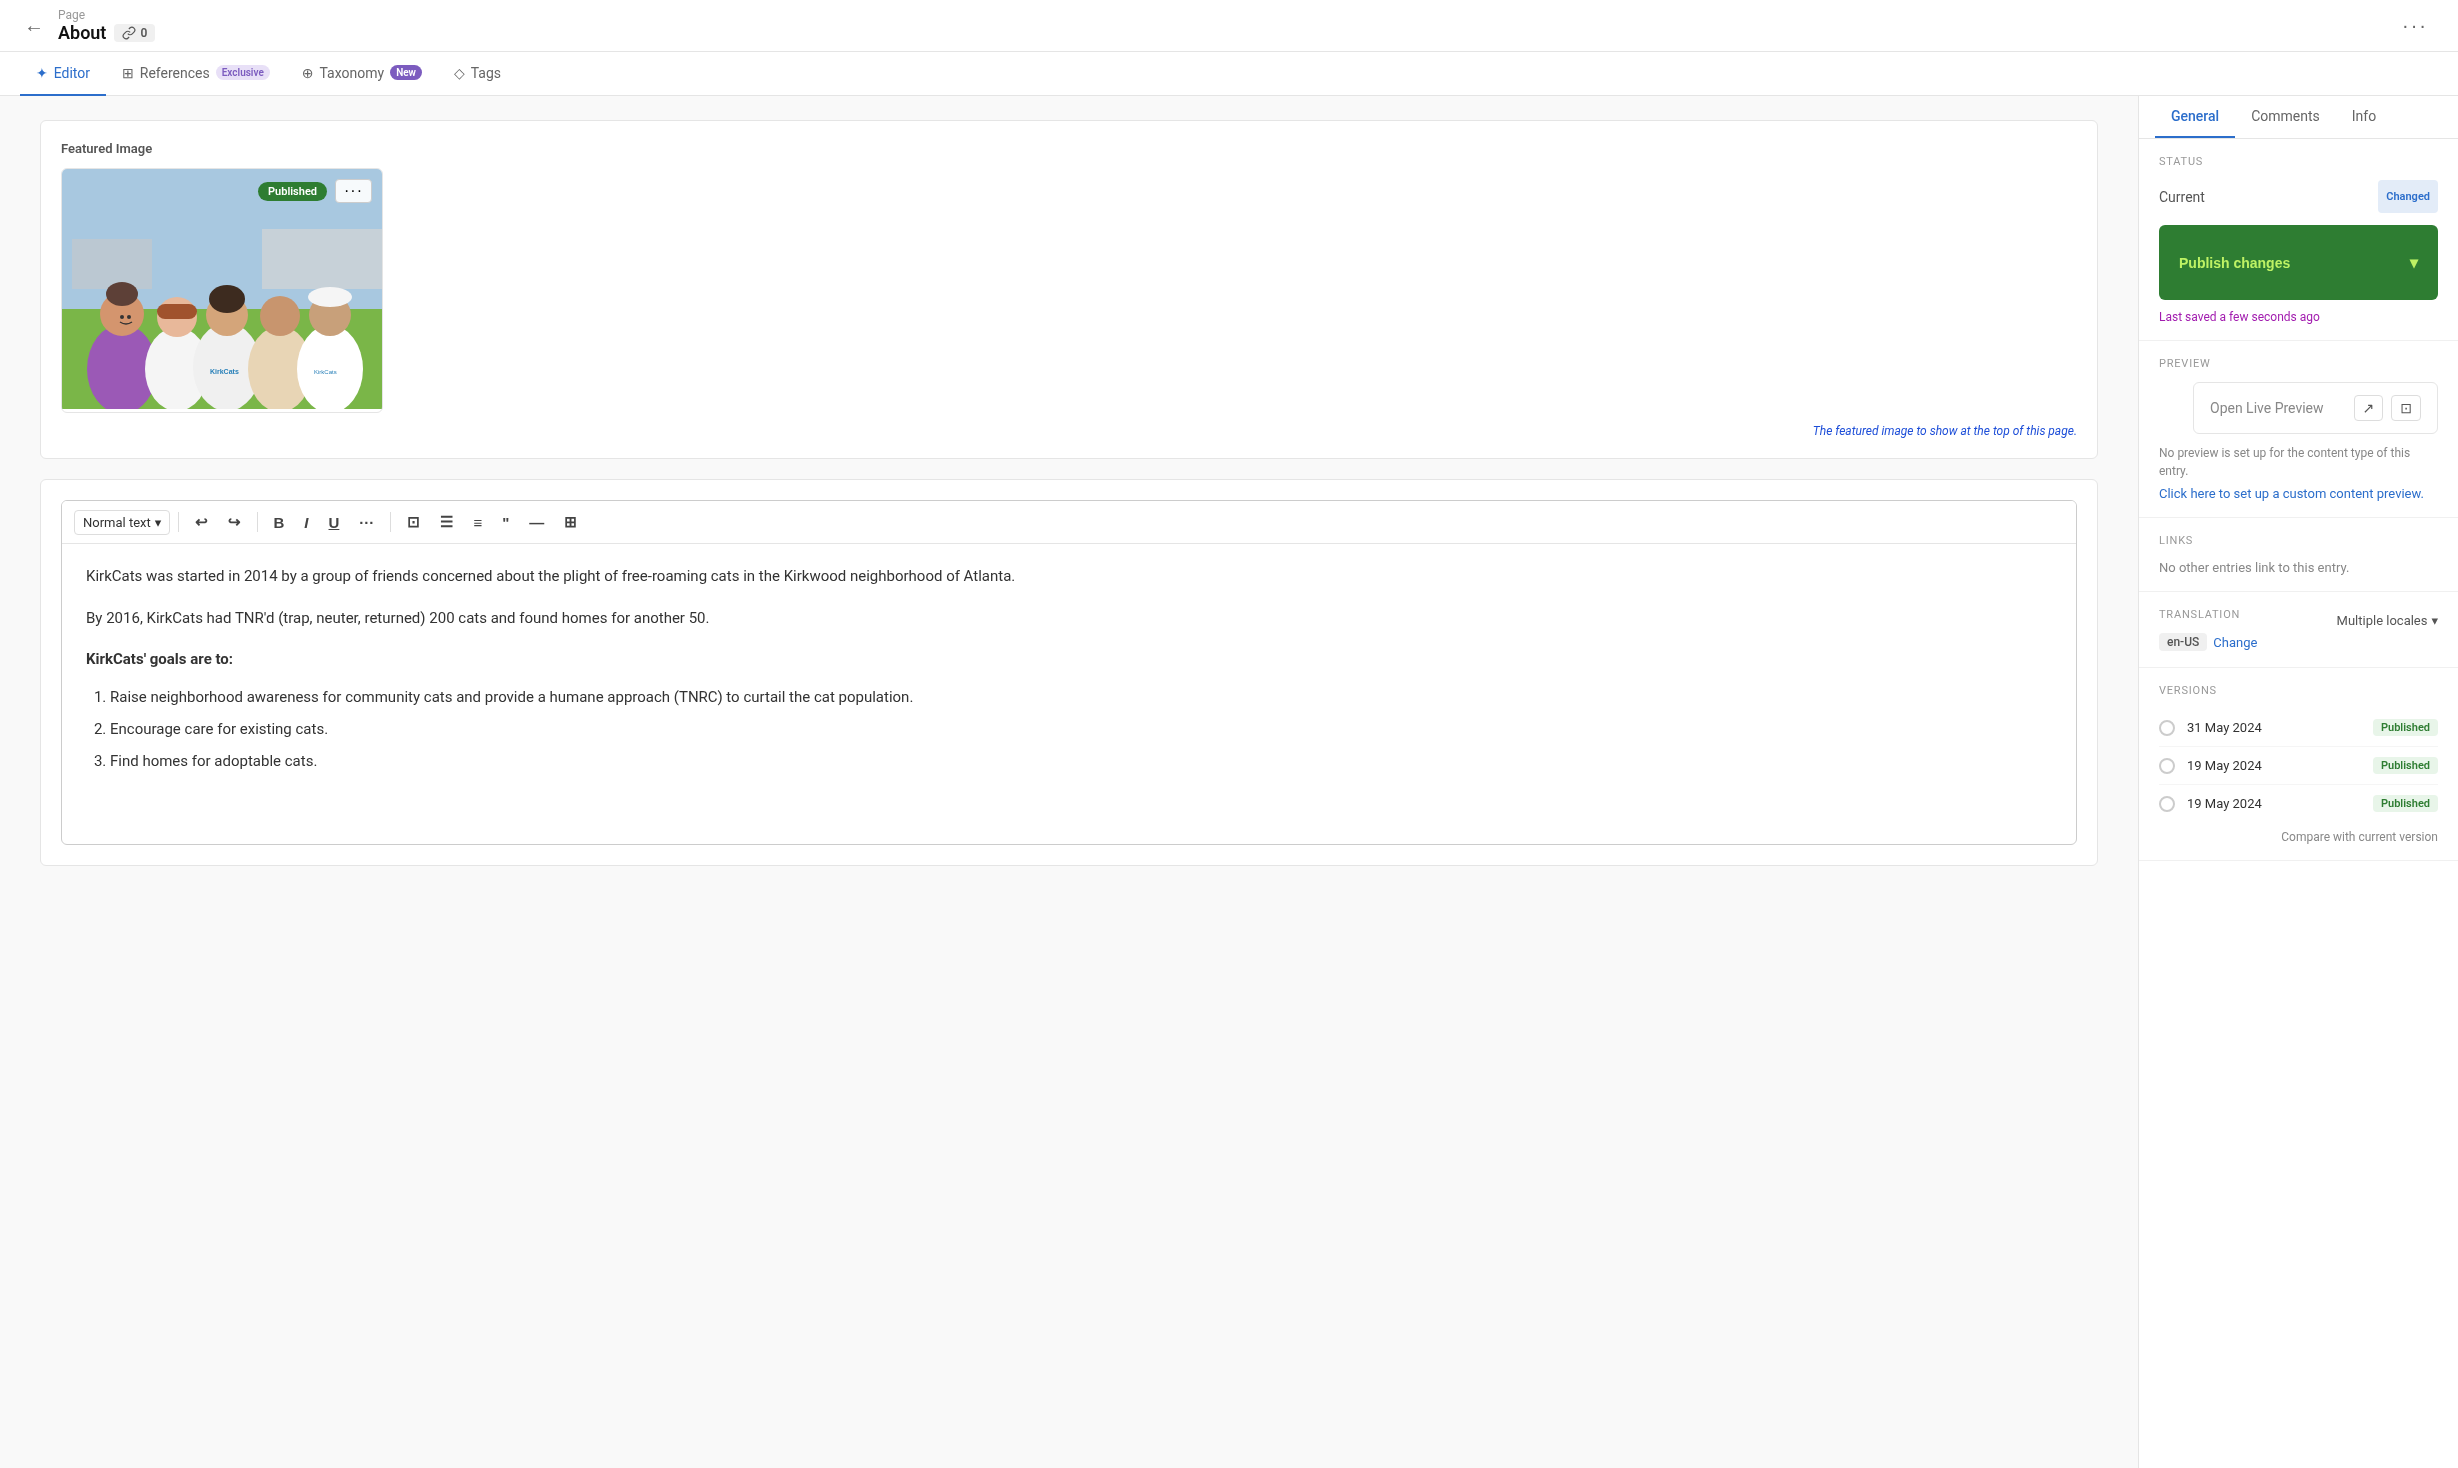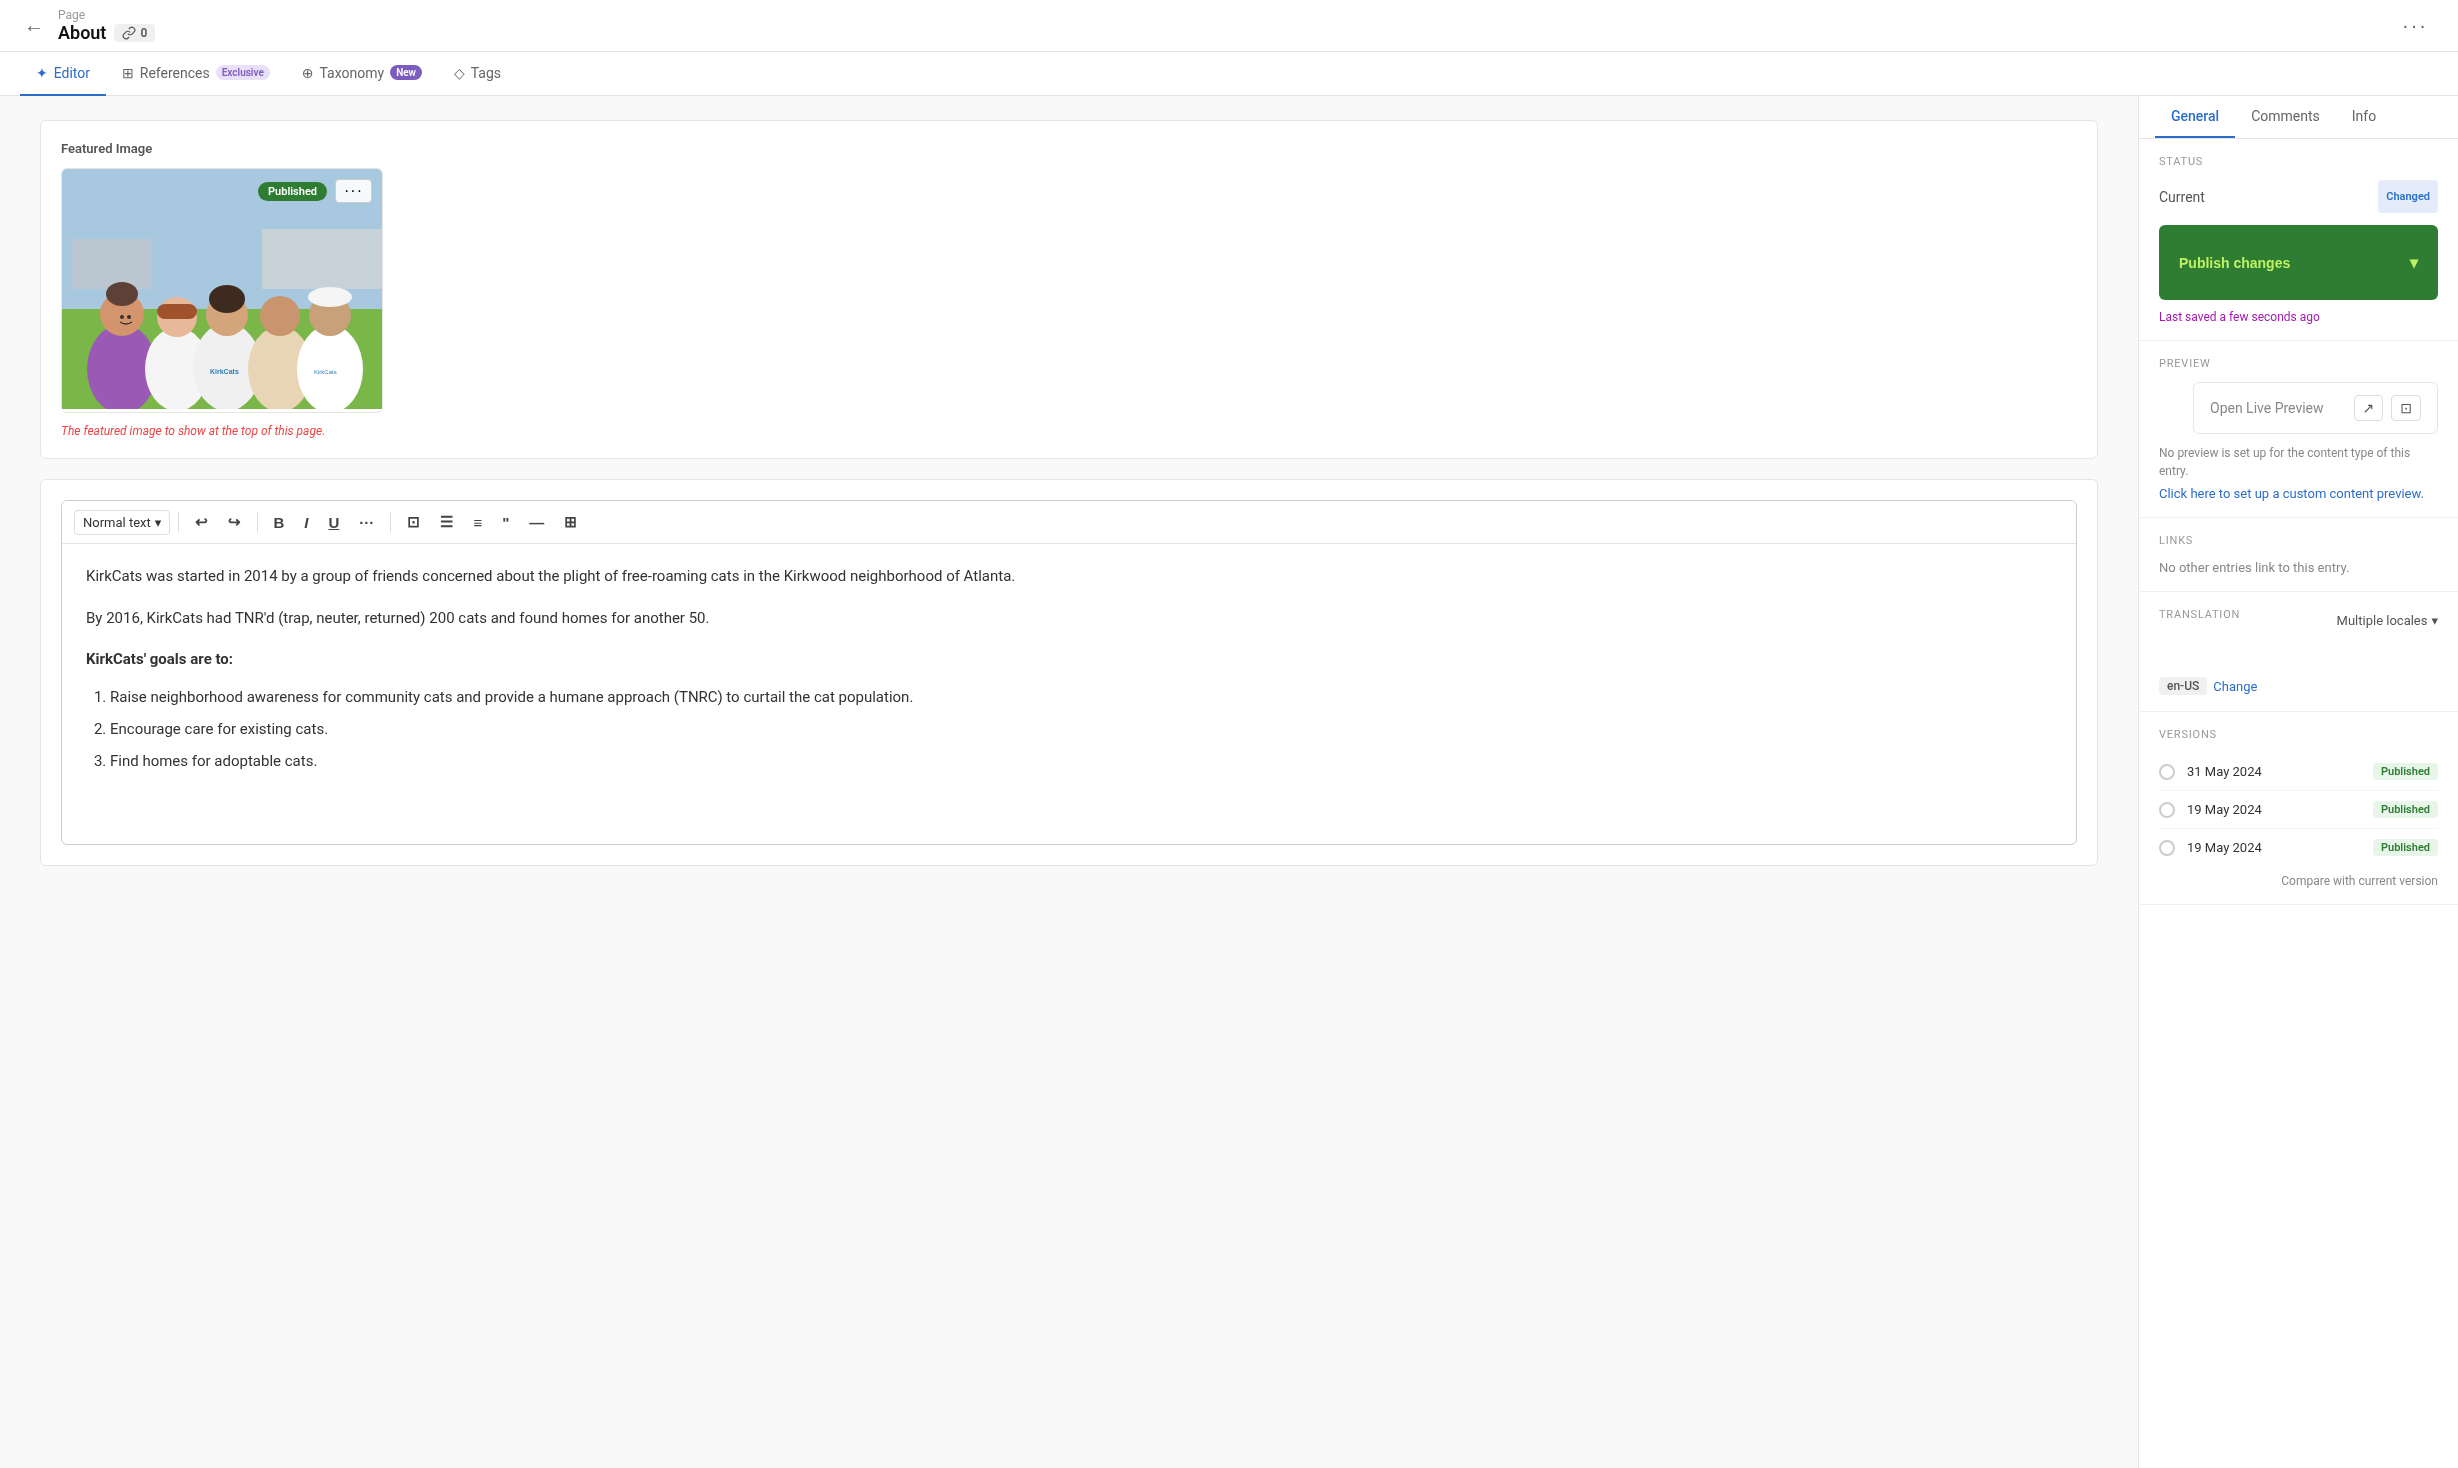--- a/index.html
+++ b/index.html
@@ -113,21 +113,21 @@
       background: #2e7d32; color: #fff;
       font-size: 11px; font-weight: 600;
       padding: 3px 10px; border-radius: 12px;
     }
     .image-more-btn {
       background: rgba(255,255,255,0.9); border: 1px solid #ccc;
       border-radius: 4px; padding: 2px 8px; cursor: pointer;
       font-size: 16px; letter-spacing: 1px;
     }
     .image-caption {
-      font-size: 12px; color: #ef4444; margin-top: 8px; font-style: italic;
+      font-size: 12px; color: #1d4ed8; margin-top: 8px; font-style: italic; text-align: right;
     }
 
     
     .editor-wrapper {
       border: 1px solid #ccc; border-radius: 6px; overflow: hidden;
       background: #fff;
     }
     .editor-toolbar {
       display: flex; align-items: center; gap: 4px;
       padding: 8px 12px; border-bottom: 1px solid #e5e5e5;
@@ -225,21 +225,21 @@
     .setup-link {
       color: #2c6ecb; cursor: pointer; font-size: 13px;
       text-decoration: none; display: block; margin-top: 6px;
     }
     .links-note { font-size: 13px; color: #888; }
     .translation-row {
       display: flex; align-items: center; justify-content: space-between;
     }
     .locale-select {
       display: flex; align-items: center; gap: 6px;
-      font-size: 13px; color: #555; margin-top: 44px;
+      font-size: 13px; color: #555;
     }
     .locale-code {
       background: #f0f0f0; border-radius: 4px; padding: 2px 8px;
       font-size: 12px; font-weight: 500;
     }
     .change-link { color: #2c6ecb; cursor: pointer; font-size: 13px; }
     .multiple-locales {
       font-size: 13px; color: #555; display: flex; align-items: center; gap: 4px;
       cursor: pointer;
     }

